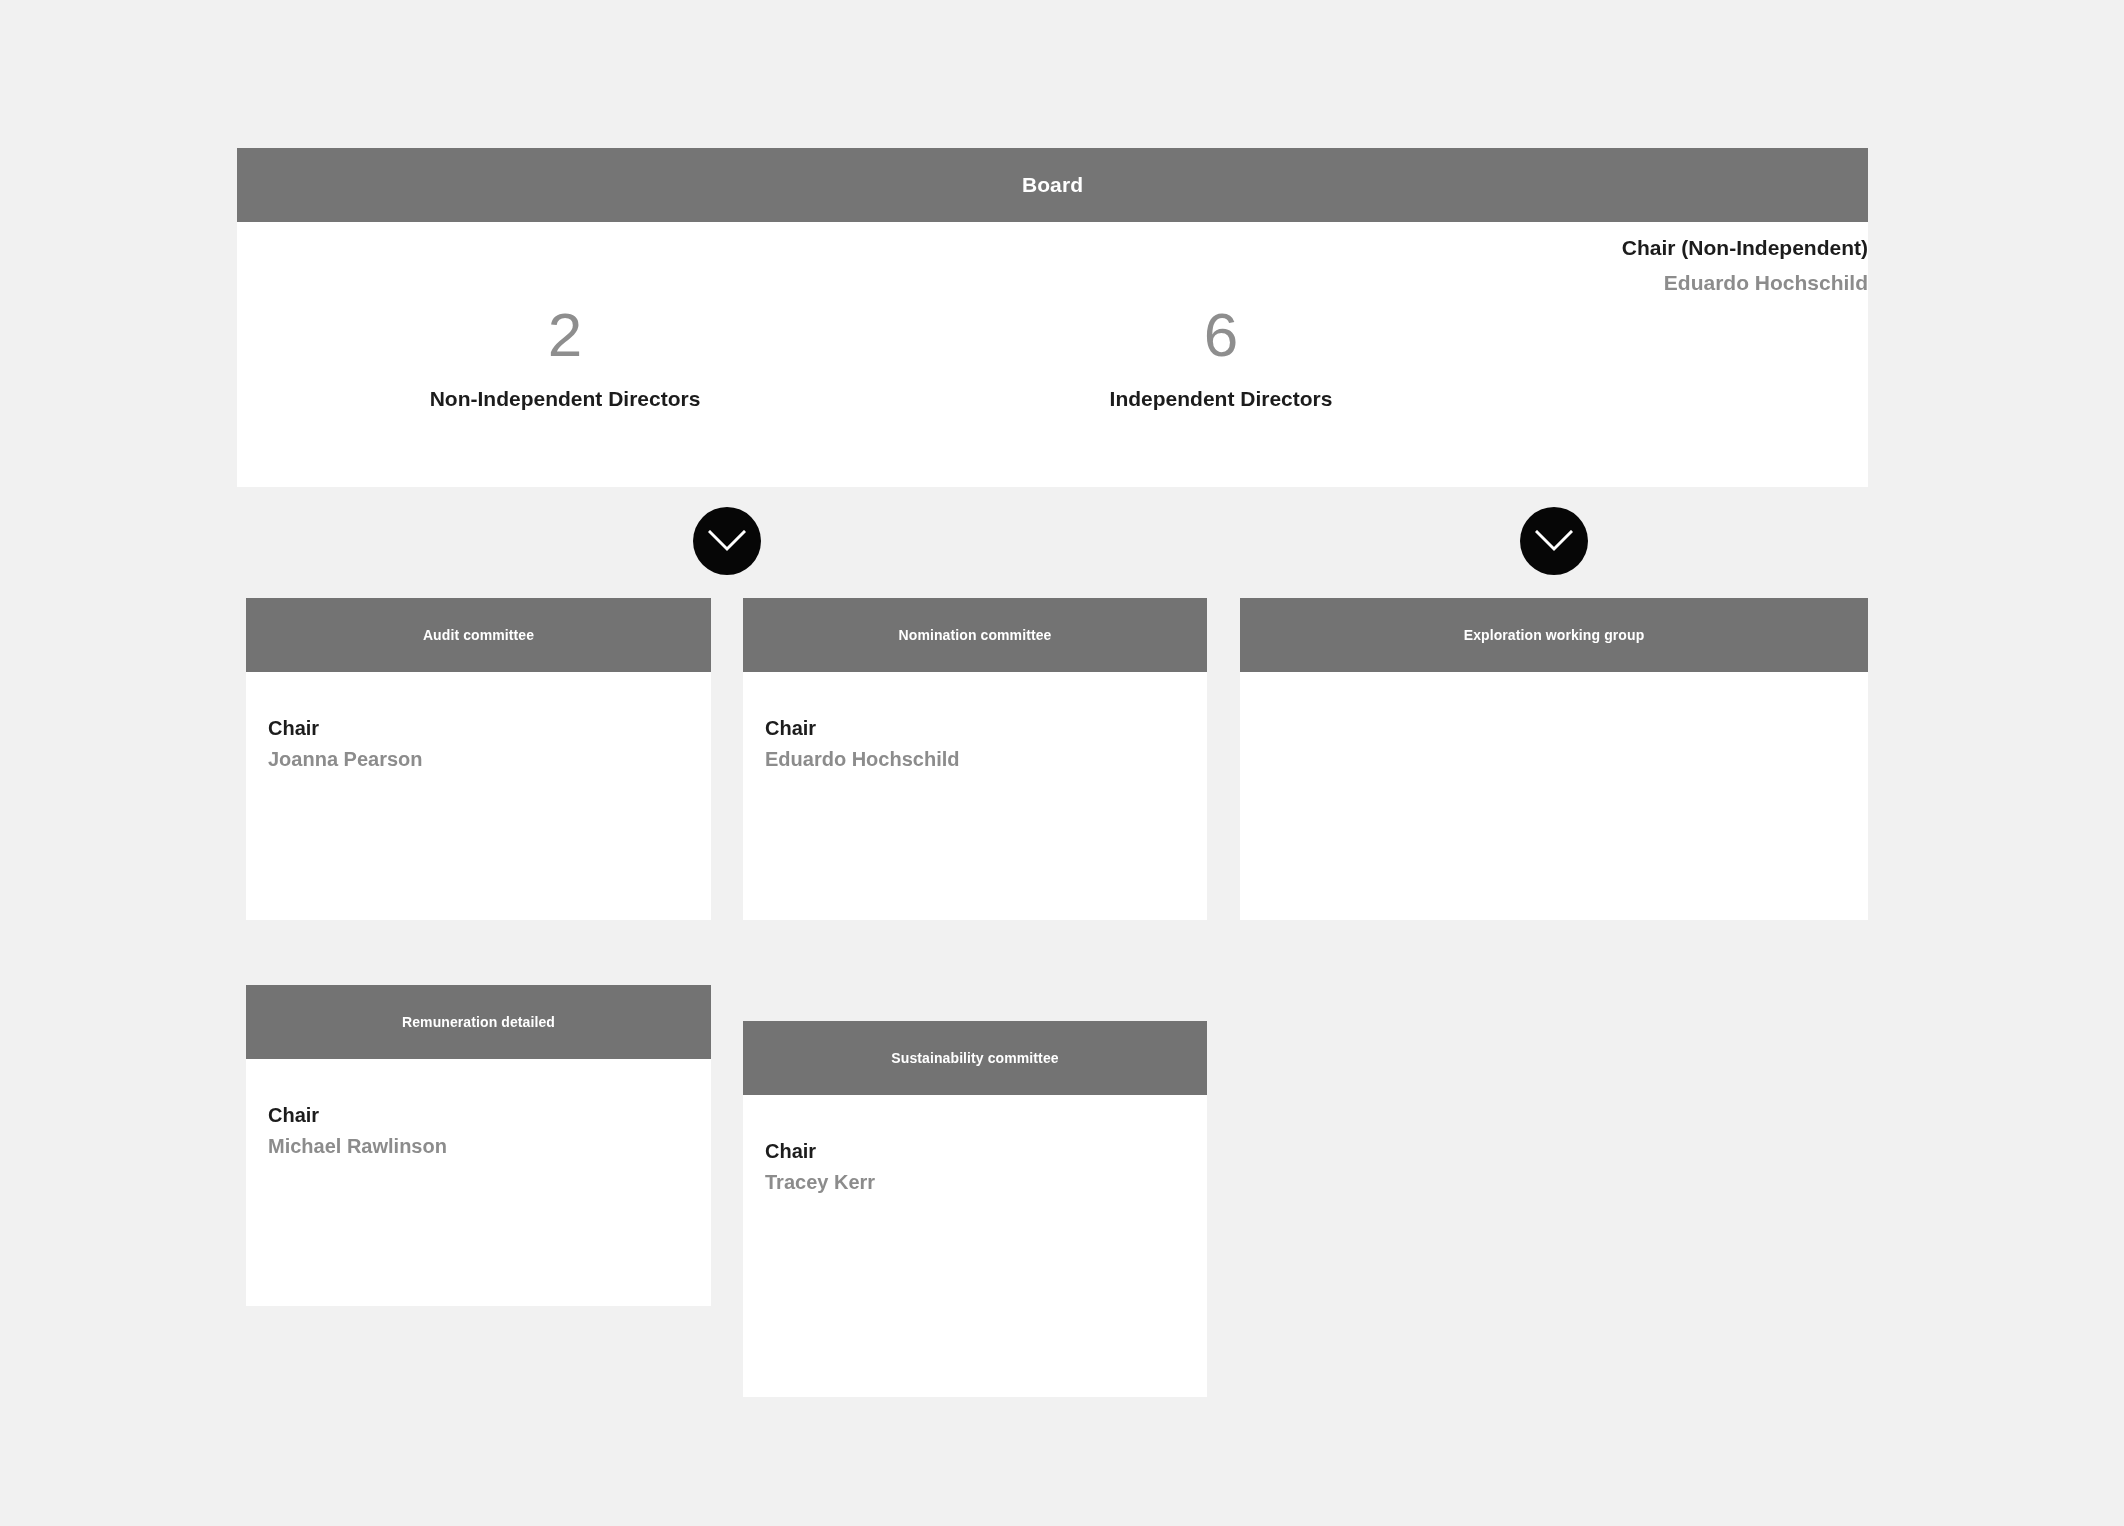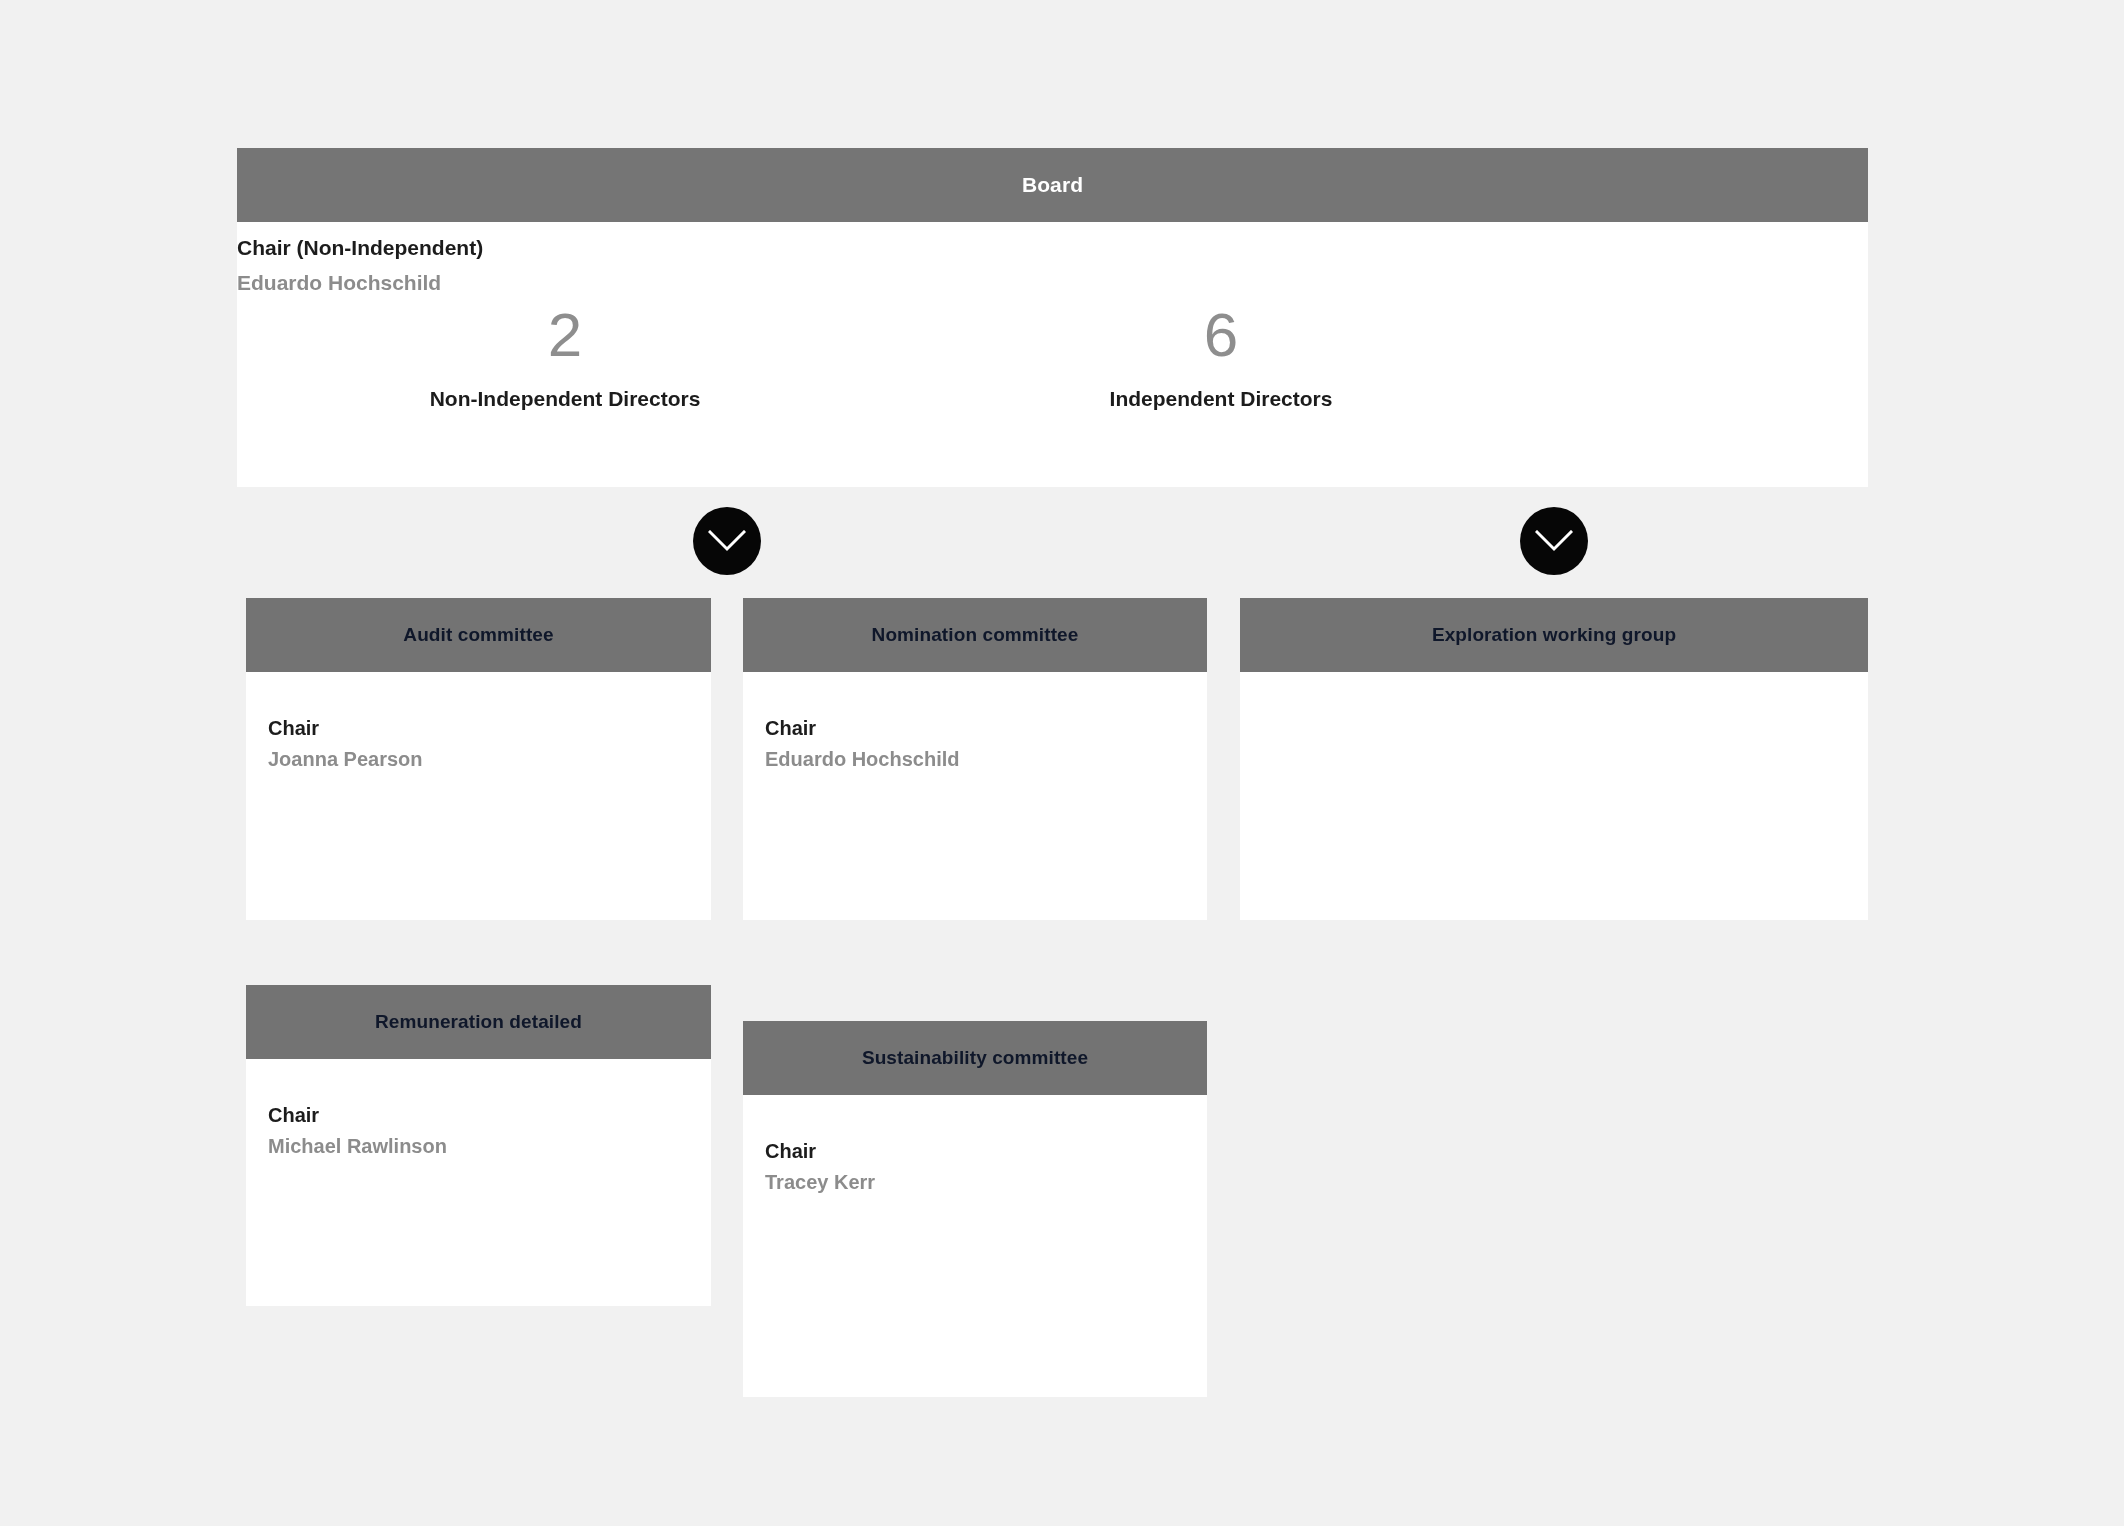--- a/index.html
+++ b/index.html
@@ -50,21 +50,21 @@
   .board-body {
     position: relative;
     height: 265px;
   }
 
   .chair-block {
     position: absolute;
     left: 0;
     right: 0;
     top: 12px;
-    text-align: left;
+    text-align: right;
   }
 
   .chair-role {
     font-size: 21px;
     font-weight: bold;
     color: #1c1c1c;
     line-height: 1.35;
   }
 
   .chair-name {
@@ -126,22 +126,22 @@
   .card-header {
     height: 74px;
     background: #737373;
     display: flex;
     align-items: center;
     justify-content: center;
     padding: 0 12px;
   }
 
   .card-header-title {
-    color: #0f172a;
-    font-size: 19px;
+    color: #ffffff;
+    font-size: 14px;
     font-weight: bold;
     text-align: center;
     letter-spacing: 0.1px;
   }
 
   .card-body {
     padding: 42px 26px 0 22px;
   }
 
   .card-role {

